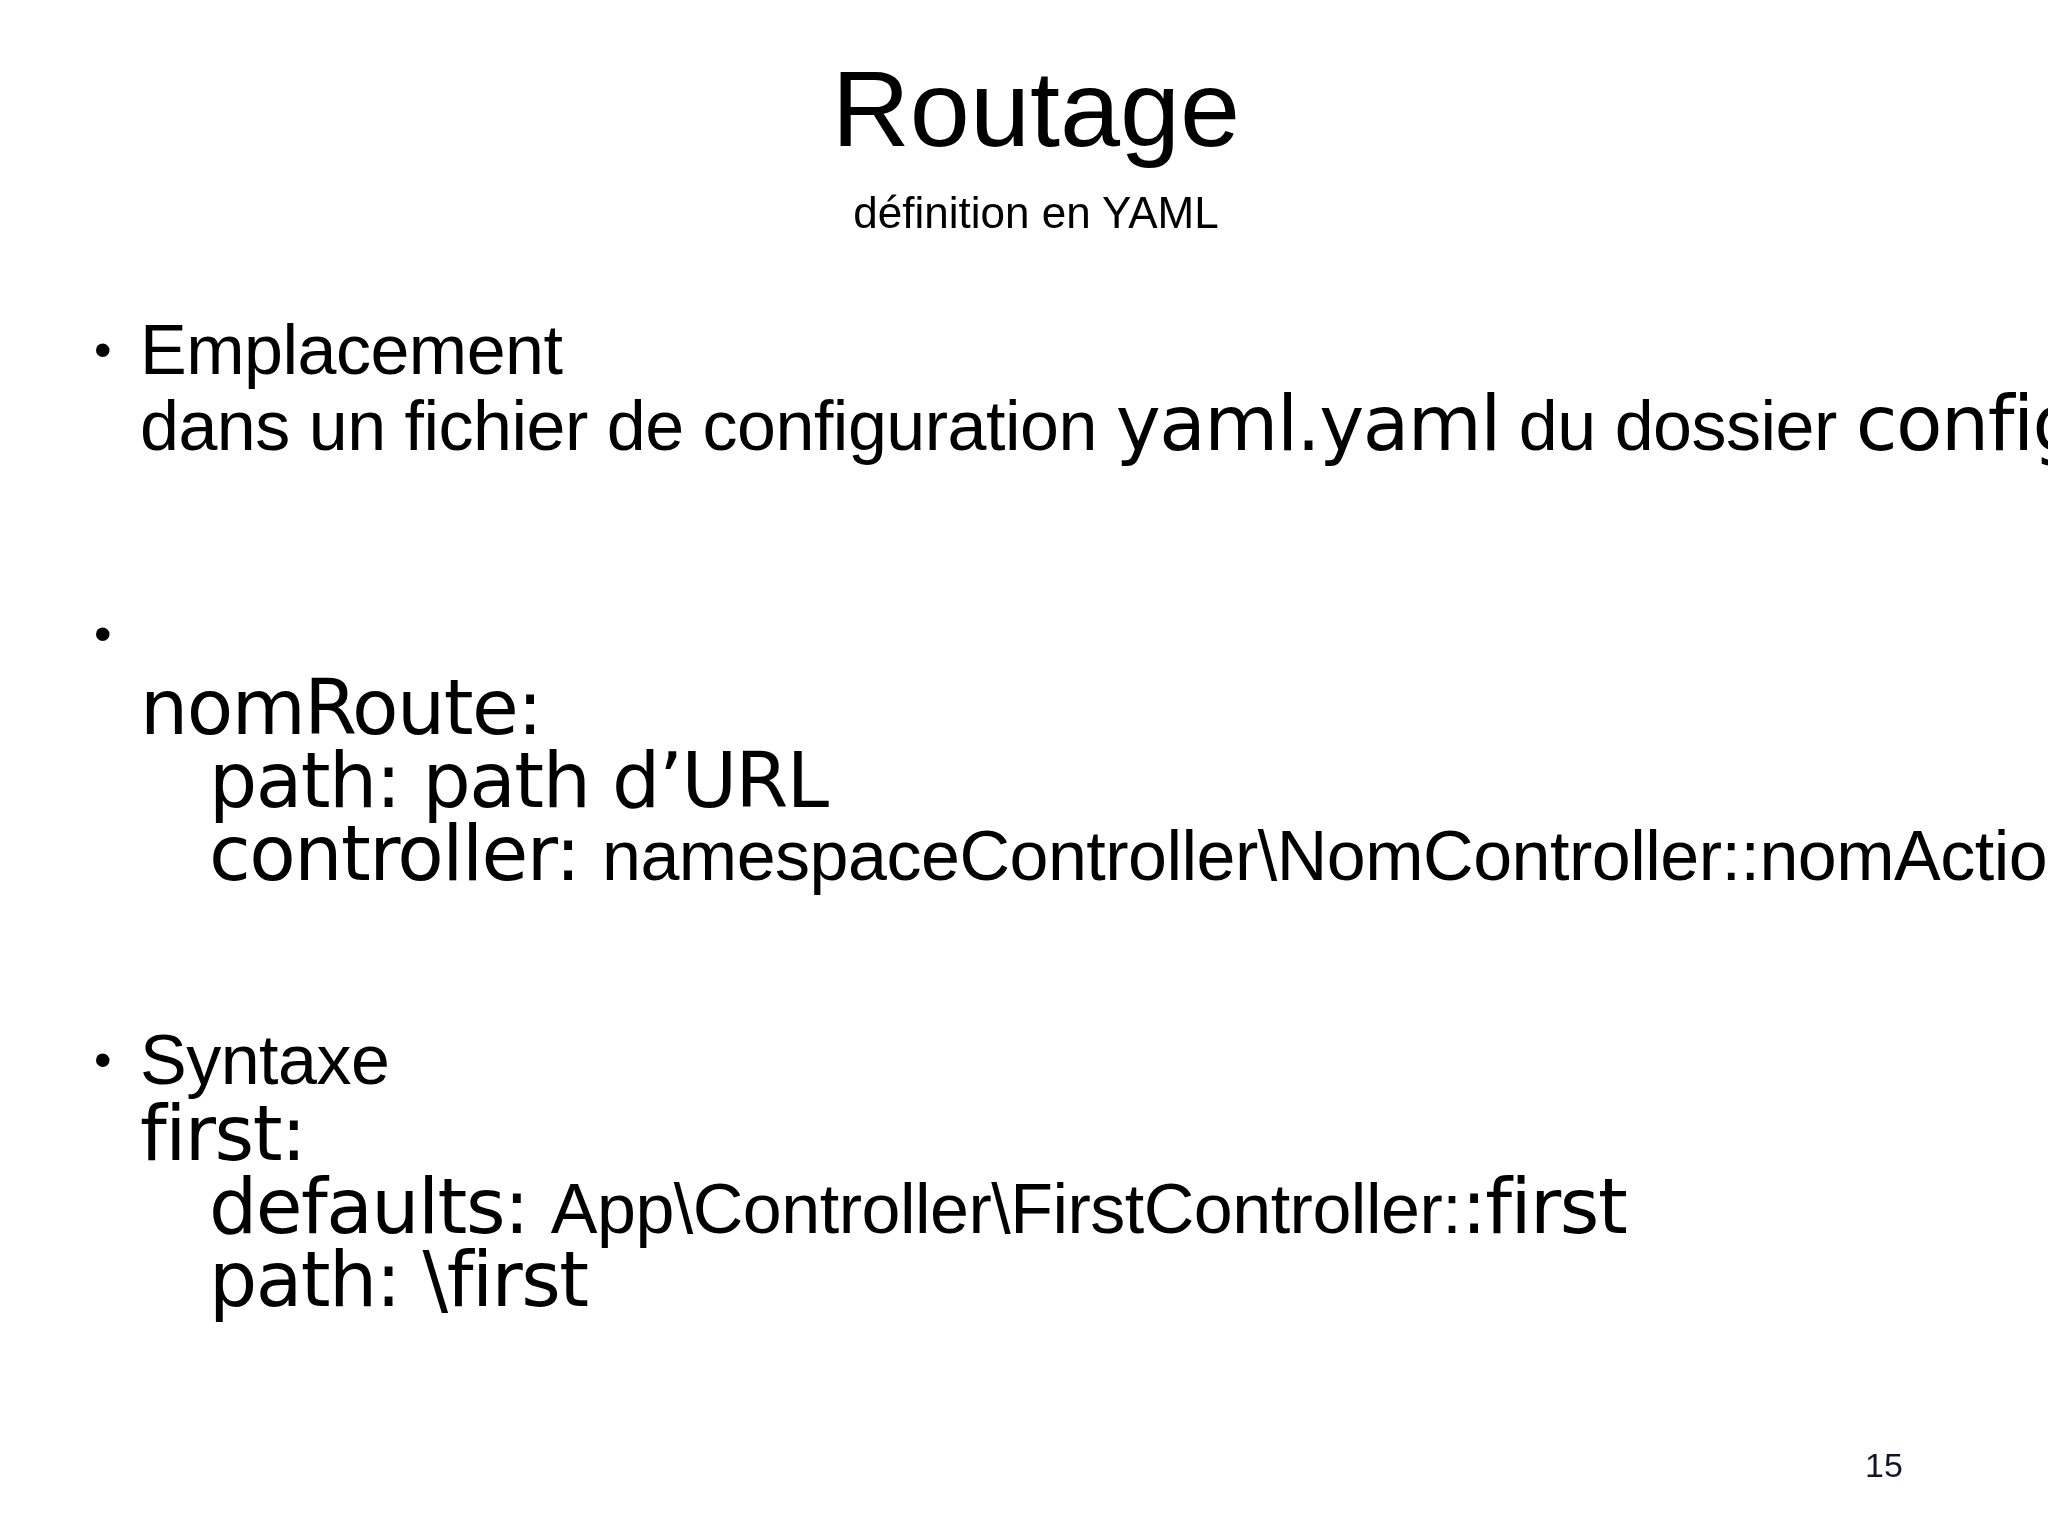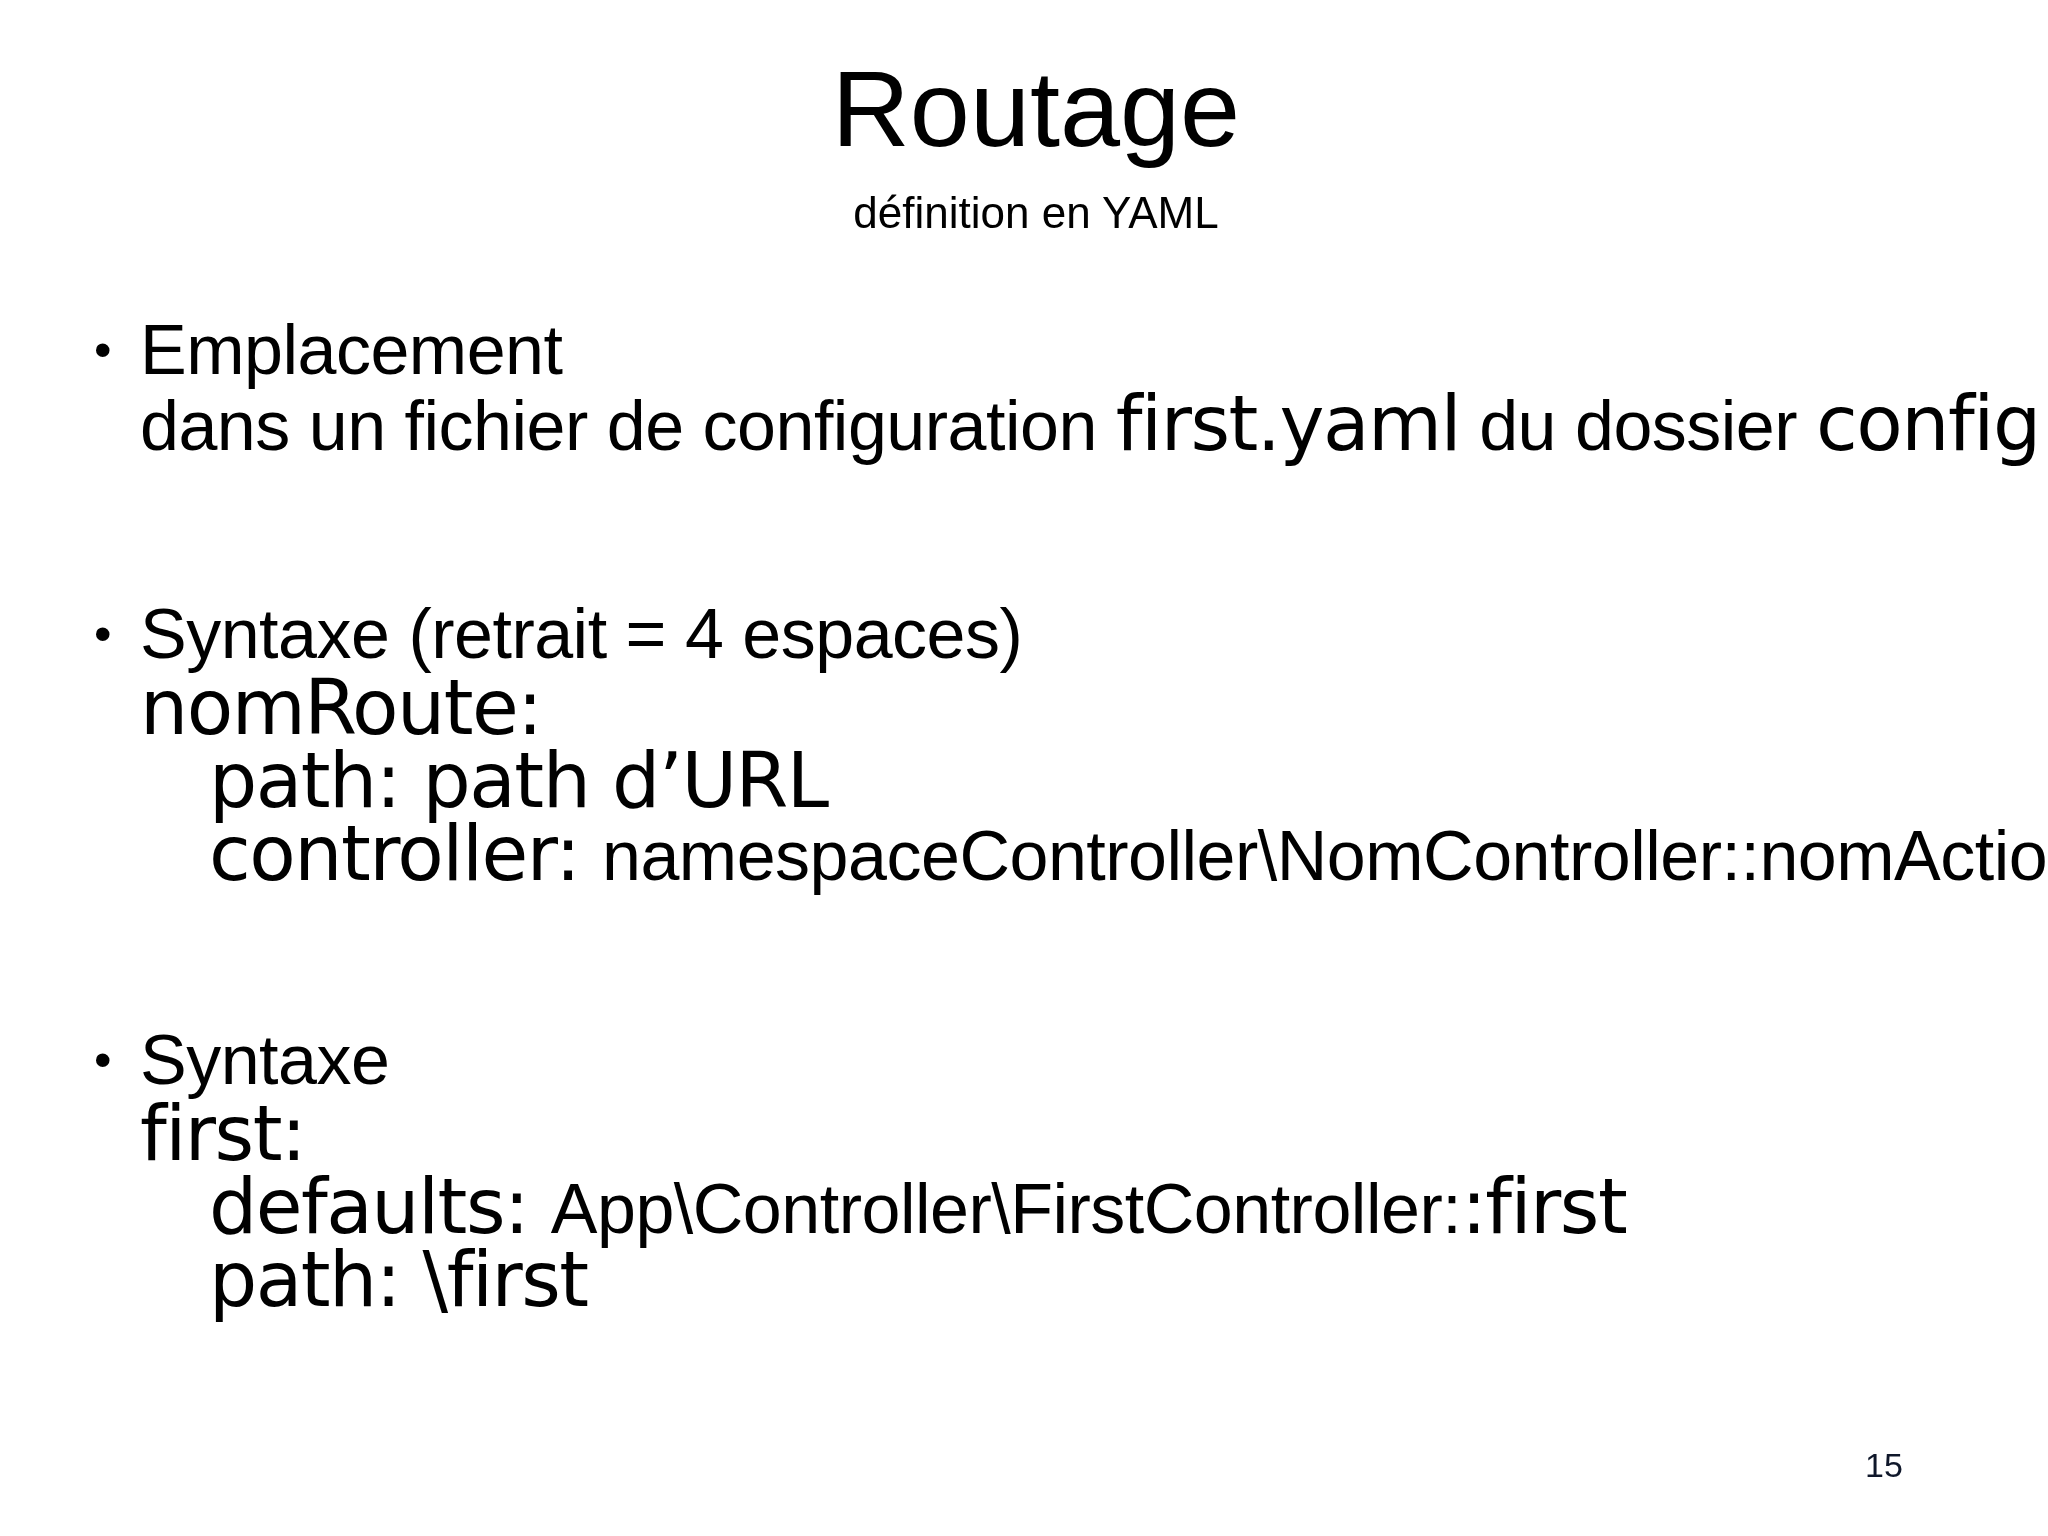--- a/index.html
+++ b/index.html
@@ -88,28 +88,27 @@
 
   <h1 class="title">Routage</h1>
   <h2 class="subtitle">définition en YAML</h2>
 
   <div class="group g1">
     <div class="line">
       <span class="bullet">•</span>
       <span class="f-body">Emplacement</span>
     </div>
     <div class="line">
-      <span class="f-body">dans un fichier de configuration </span><span class="f-code">first.yaml</span><span class="f-body"> du dossier </span><span class="f-code">config</span>
+      <span class="f-body">dans un fichier de configuration </span><span class="f-code">yaml.yaml</span><span class="f-body"> du dossier </span><span class="f-code">config</span>
     </div>
   </div>
 
   <div class="group g2">
     <div class="line">
       <span class="bullet">•</span>
-      <span class="f-body">Syntaxe (retrait = 4 espaces)</span>
     </div>
     <div class="line">
       <span class="f-code">nomRoute:</span>
     </div>
     <div class="line indent">
       <span class="f-code">path: path d’URL</span>
     </div>
     <div class="line indent">
       <span class="f-code">controller: </span><span class="f-body">namespaceController\NomController::nomAction</span>
     </div>

